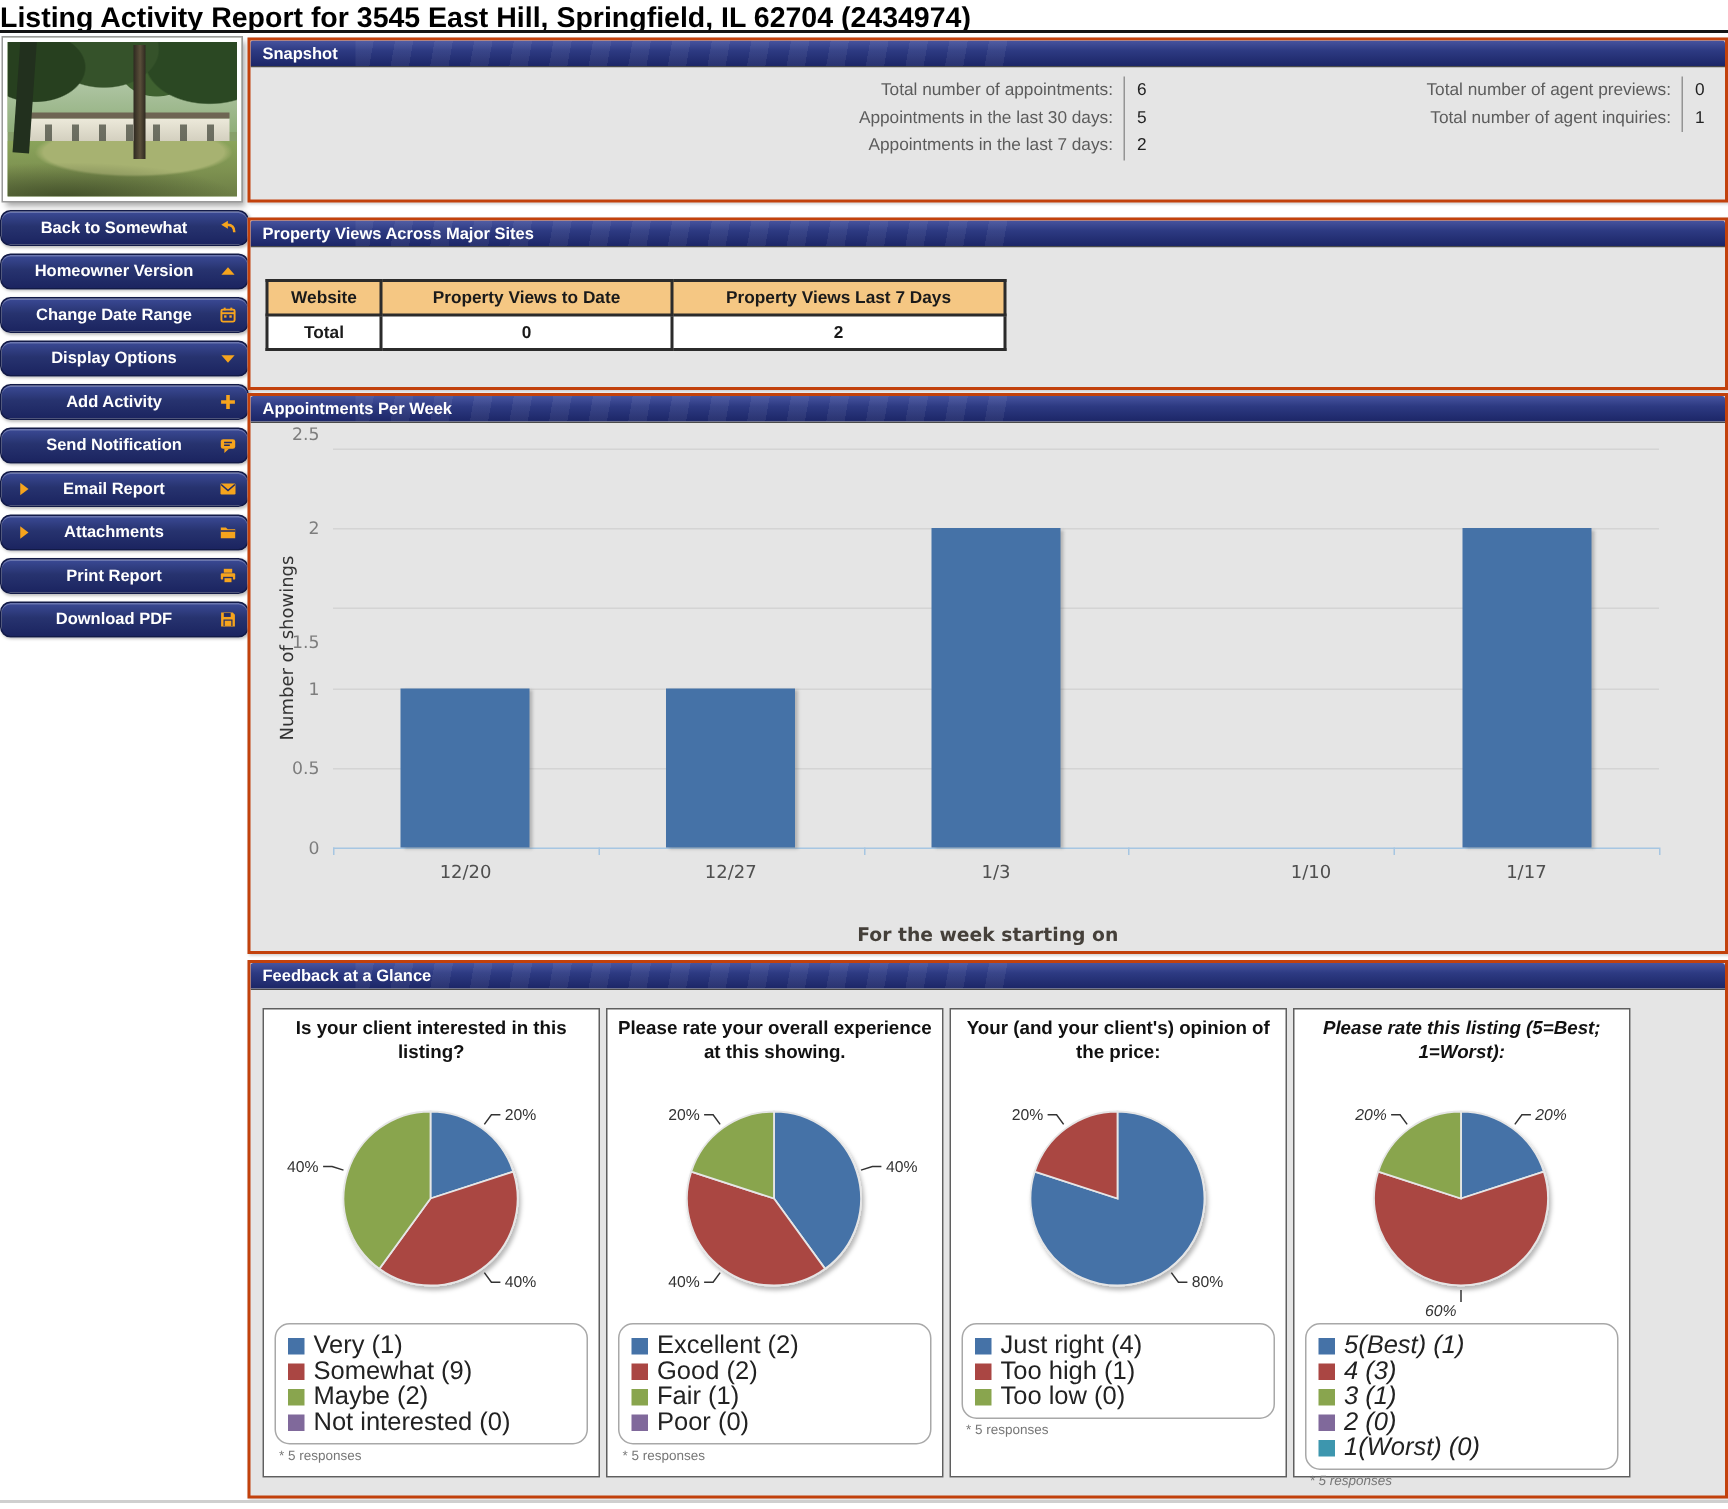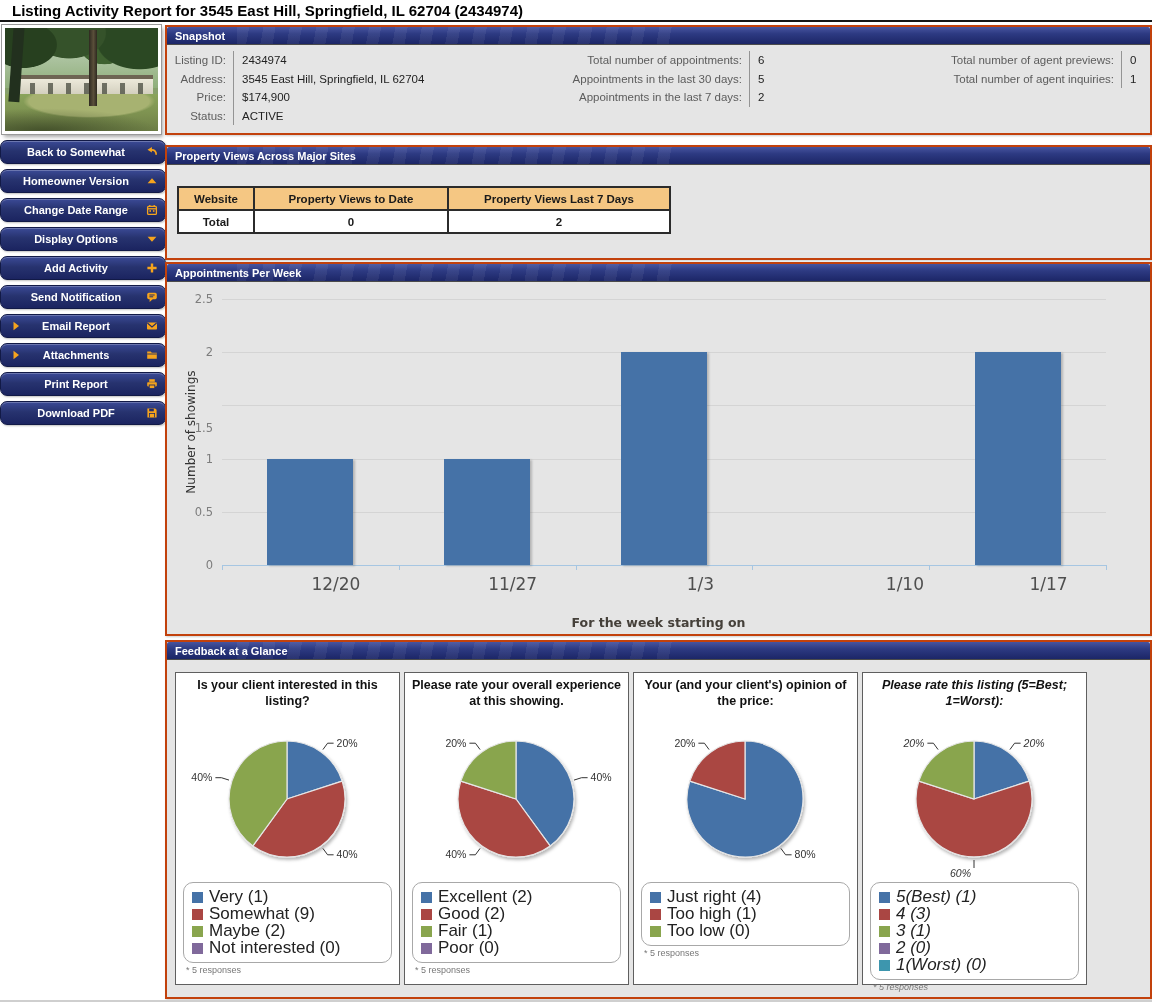--- a/index.html
+++ b/index.html
@@ -1,20 +1,20 @@
 <!DOCTYPE html>
 <html><head>
 <meta charset="utf-8">
 <style>
   html,body{margin:0;padding:0;background:#fff;}
   .page{position:relative;width:1152px;height:1006px;background:#fff;
         font-family:"Liberation Sans",sans-serif;overflow:hidden;}
 
   
-  .page-title{position:absolute;left:12px;top:2px;font-size:15px;font-weight:bold;color:#000;}
+  .page-title{position:absolute;left:0;top:2px;font-size:19px;font-weight:bold;color:#000;}
   .title-rule{position:absolute;left:0;top:20px;width:1152px;border-top:2px solid #151515;}
   .bottom-rule{position:absolute;left:0;top:1000px;width:1152px;border-top:2px solid #cfcfcf;}
 
   
   .photo{position:absolute;left:2px;top:25px;width:153px;height:103px;border:3px solid #fff;
          outline:1px solid #9a9a9a;box-shadow:2px 3px 4px rgba(0,0,0,.35);overflow:hidden;background:#87a06b;}
   .ph-canopy{position:absolute;left:0;right:0;top:0;height:58%;
      background:
        radial-gradient(55px 38px at 12% 28%,#27401f 0 60%,transparent 62%),
        radial-gradient(60px 42px at 42% 8%,#35522a 0 60%,transparent 62%),
@@ -76,21 +76,21 @@
 
   
   .gridline{position:absolute;left:55px;right:44px;height:0;border-top:1px solid #d4d4d4;}
   .gridline.zero{border-top:1px solid #a6c6e2;}
   .ytick{position:absolute;left:4px;width:42px;text-align:right;font-size:11.5px;color:#7d7d7d;
          font-family:"DejaVu Sans",sans-serif;}
   .ylabel{position:absolute;left:-66px;top:143px;width:180px;text-align:center;white-space:nowrap;
          transform:rotate(-90deg);font-size:12px;color:#333;font-family:"DejaVu Sans",sans-serif;}
   .bar{position:absolute;width:86px;background:#4572A7;box-shadow:2px 1px 2px rgba(110,110,110,.4);}
   .btick{position:absolute;top:283px;width:1px;height:5px;background:#a6c6e2;}
-  .xtick{position:absolute;top:292px;width:100px;text-align:right;font-size:17px;color:#4f4f4f;
+  .xtick{position:absolute;top:292px;width:100px;text-align:center;font-size:12px;color:#4f4f4f;
          font-family:"DejaVu Sans",sans-serif;}
   .xlabel{position:absolute;left:0;right:0;top:333px;text-align:center;font-size:12.5px;font-weight:bold;
          color:#45403a;font-family:"DejaVu Sans",sans-serif;}
 
   
   .fb-panel{position:absolute;top:12px;width:225px;height:313px;border:1px solid #5f5f5f;background:#fff;box-sizing:border-box;}
   .fb-title{min-height:40px;padding:5px 6px 1px;font-size:12.5px;font-weight:bold;color:#111;text-align:center;line-height:1.25;}
   .fb-pie{display:block;margin:0 auto;}
   .fb-legend{margin:1px 7px 2px;border:1px solid #a8a8a8;border-radius:10px;padding:5px 8px 6px;}
   .fb-li{line-height:17px;font-size:17px;color:#222;white-space:nowrap;}
@@ -190,30 +190,20 @@
             <rect x="3.8" y="6.8" width="4.4" height="3.5" fill="#F6A41D"></rect>
           </svg>
         </span></div>
     </nav>
 
   <section class="panel snapshot-panel">
     <div class="panel-header">
       <span>Snapshot</span>
     </div>
     <div class="panel-body">
-      <div class="snap-group snap-g1" id="snapG1">
-          <div class="sf-label">Listing ID:</div>
-          <div class="sf-value">2434974</div>
-          <div class="sf-label">Address:</div>
-          <div class="sf-value">3545 East Hill, Springfield, IL 62704</div>
-          <div class="sf-label">Price:</div>
-          <div class="sf-value">$174,900</div>
-          <div class="sf-label">Status:</div>
-          <div class="sf-value">ACTIVE</div>
-        </div>
       <div class="snap-group snap-g2" id="snapG2">
           <div class="sf-label">Total number of appointments:</div>
           <div class="sf-value">6</div>
           <div class="sf-label">Appointments in the last 30 days:</div>
           <div class="sf-value">5</div>
           <div class="sf-label">Appointments in the last 7 days:</div>
           <div class="sf-value">2</div>
         </div>
       <div class="snap-group snap-g3" id="snapG3">
           <div class="sf-label">Total number of agent previews:</div>
@@ -258,31 +248,31 @@
         <div class="ytick" style="top: 276px;">0</div>
         <div class="gridline" style="top: 229.8px;"></div>
         <div class="ytick" style="top: 222.8px;">0.5</div>
         <div class="gridline" style="top: 176.6px;"></div>
         <div class="ytick" style="top: 169.6px;">1</div>
         <div class="gridline" style="top: 123.4px;"></div>
         <div class="ytick" style="top: 102px; margin-top: 37px;">1.5</div>
         <div class="gridline" style="top: 70.2px;"></div>
         <div class="ytick" style="top: 63.2px;">2</div>
         <div class="gridline" style="top: 17px;"></div>
-        <div class="ytick" style="top: 10px;">2.5</div>
+        <div class="ytick" style="top: 0;">2.5</div>
         <div class="btick" style="left: 55px;"></div>
         <div class="btick" style="left: 231.8px;"></div>
         <div class="btick" style="left: 408.6px;"></div>
         <div class="btick" style="left: 585.4px;"></div>
         <div class="btick" style="left: 762.2px;"></div>
         <div class="btick" style="left: 939px;"></div>
         <div class="bar" title="12/20: 1" style="left: 100.4px; top: 176.6px; height: 106.4px; background: rgb(69, 114, 167);"></div>
         <div class="xtick" style="left: 93.4px;">12/20</div>
         <div class="bar" title="12/27: 1" style="left: 277.2px; top: 176.6px; height: 106.4px; background: rgb(69, 114, 167);"></div>
-        <div class="xtick" style="left: 270.2px;">11/27</div>
+        <div class="xtick" style="left: 270.2px;">12/27</div>
         <div class="bar" title="1/3: 2" style="left: 454px; top: 70.2px; height: 212.8px; background: rgb(69, 114, 167);"></div>
         <div class="xtick" style="left: 447px;">1/3</div>
         <div class="xtick" style="left: 657px;">1/10</div>
         <div class="bar" title="1/17: 2" style="left: 807.6px; top: 70.2px; height: 212.8px; background: rgb(69, 114, 167);"></div>
         <div class="xtick" style="left: 800.6px;">1/17</div>
         <div class="xlabel">For the week starting on</div>
       </div>
   </section>
 
   <section class="panel feedback-panel">

